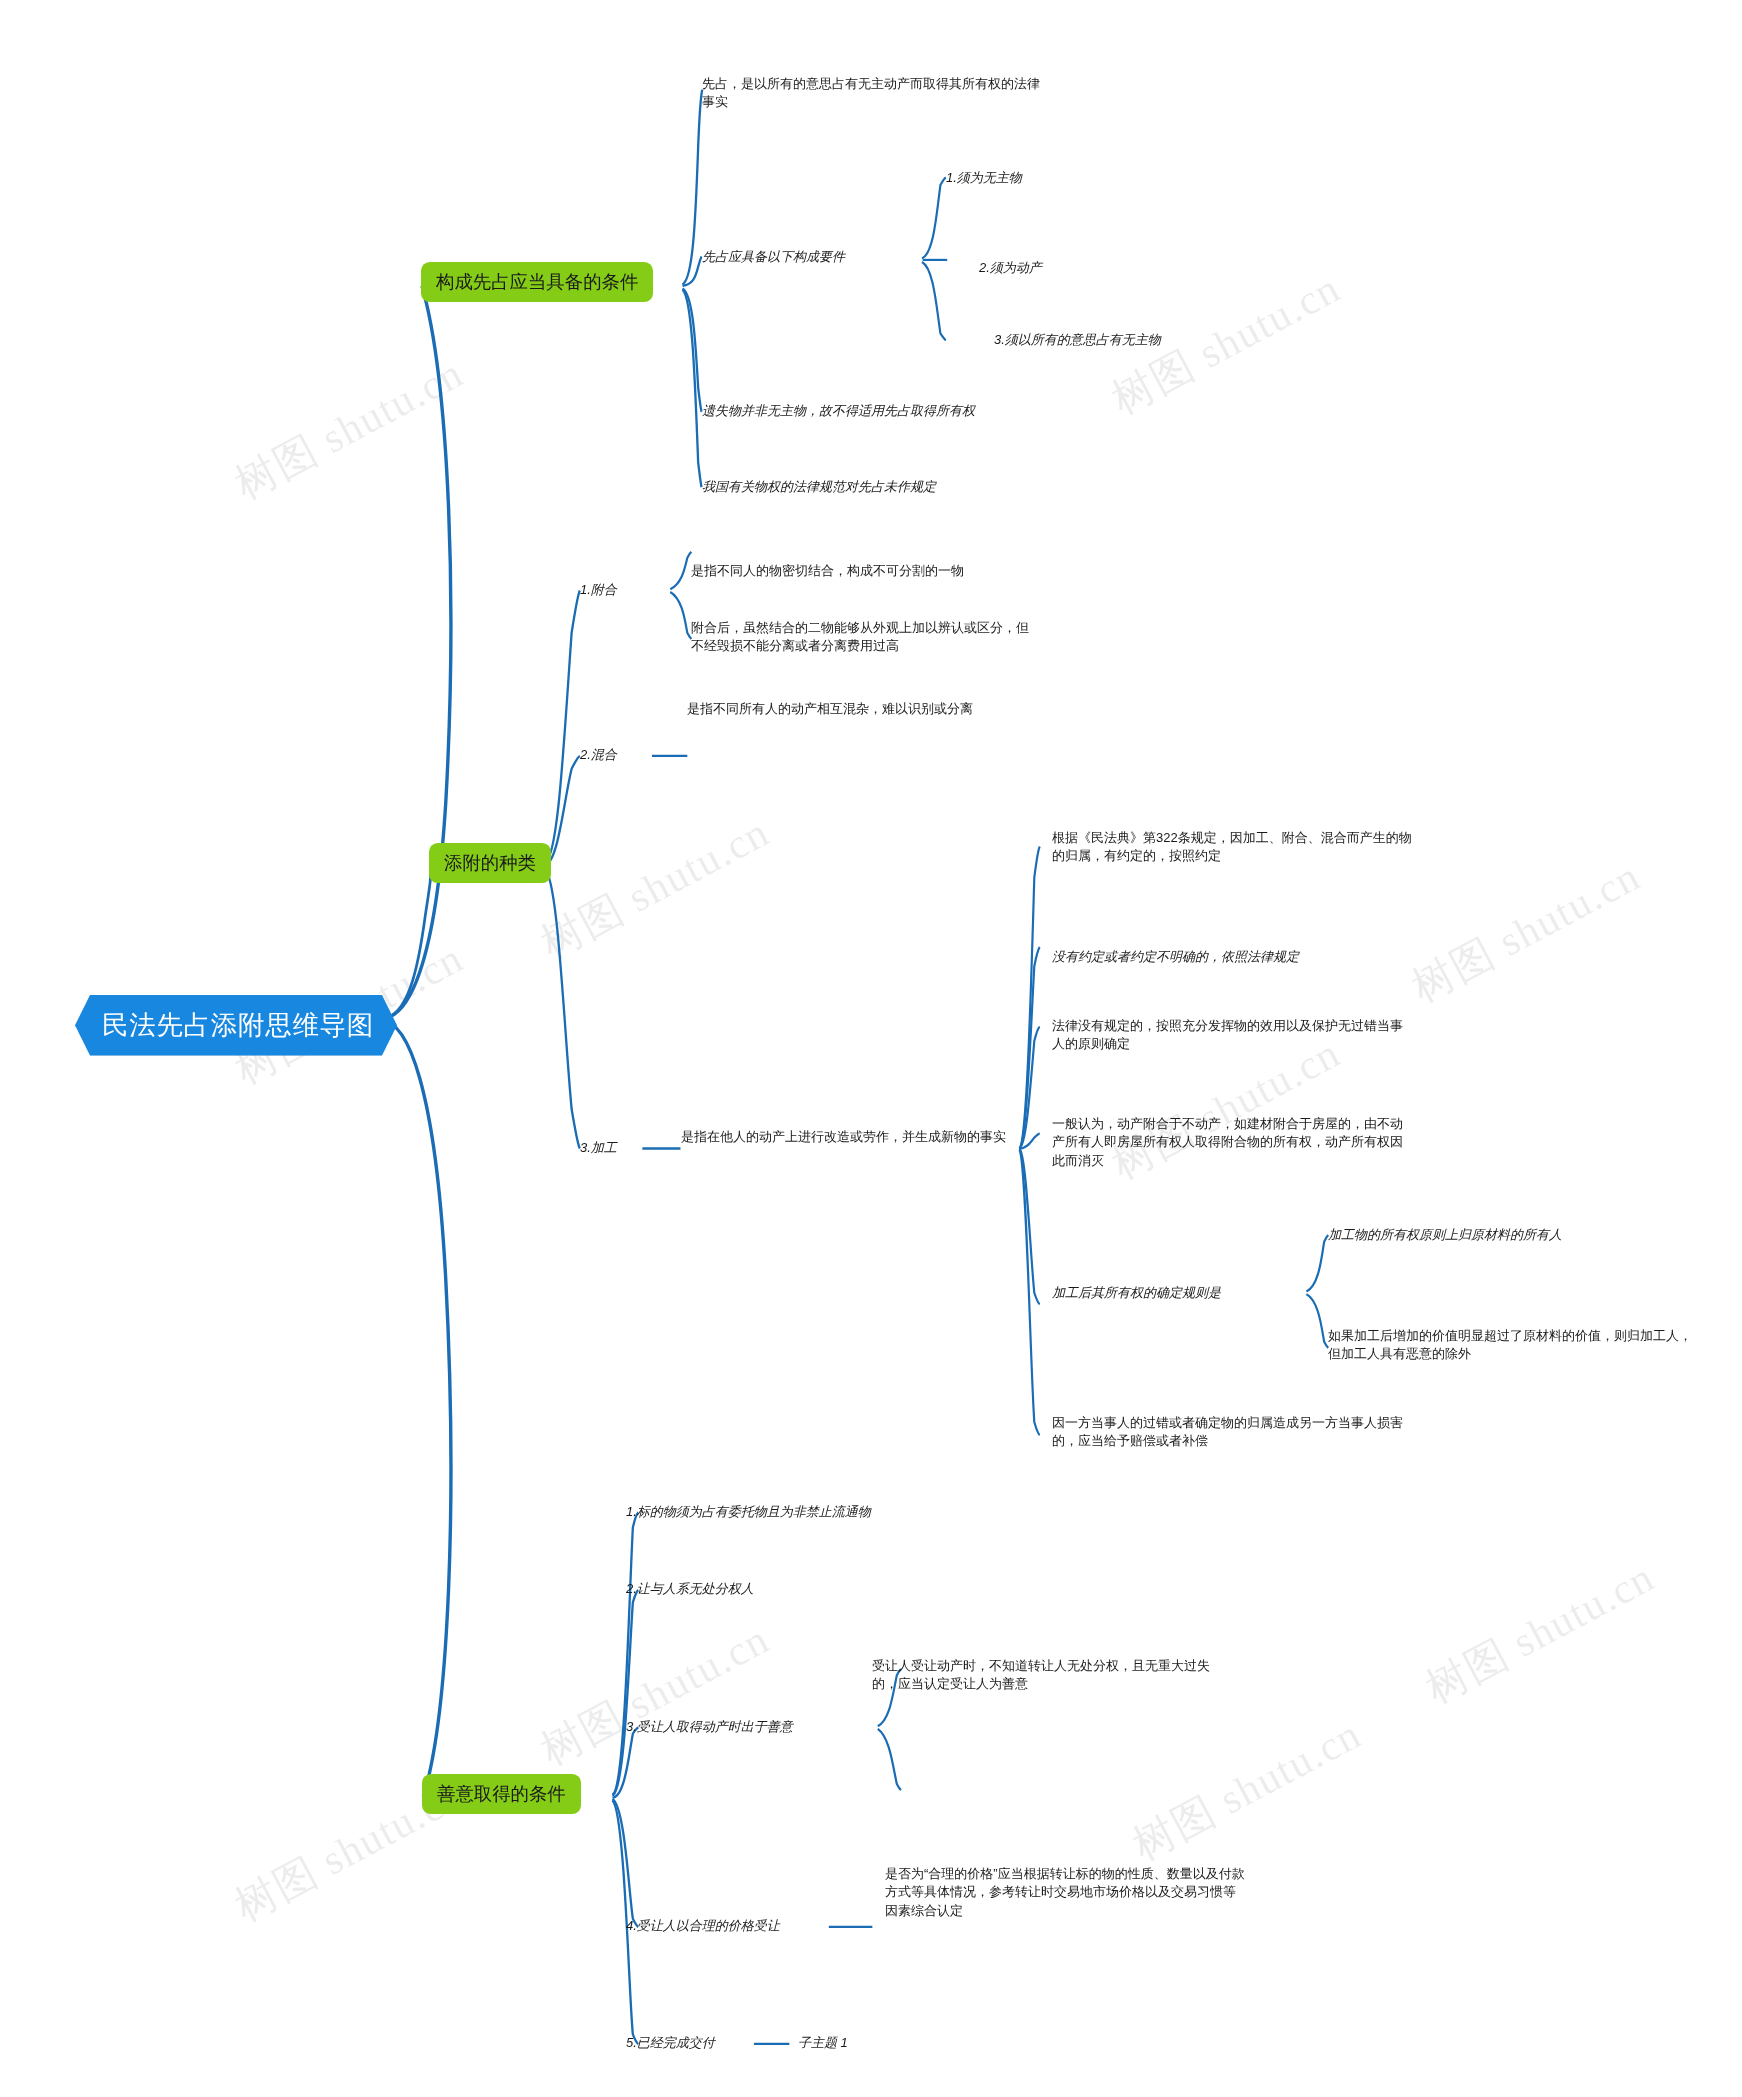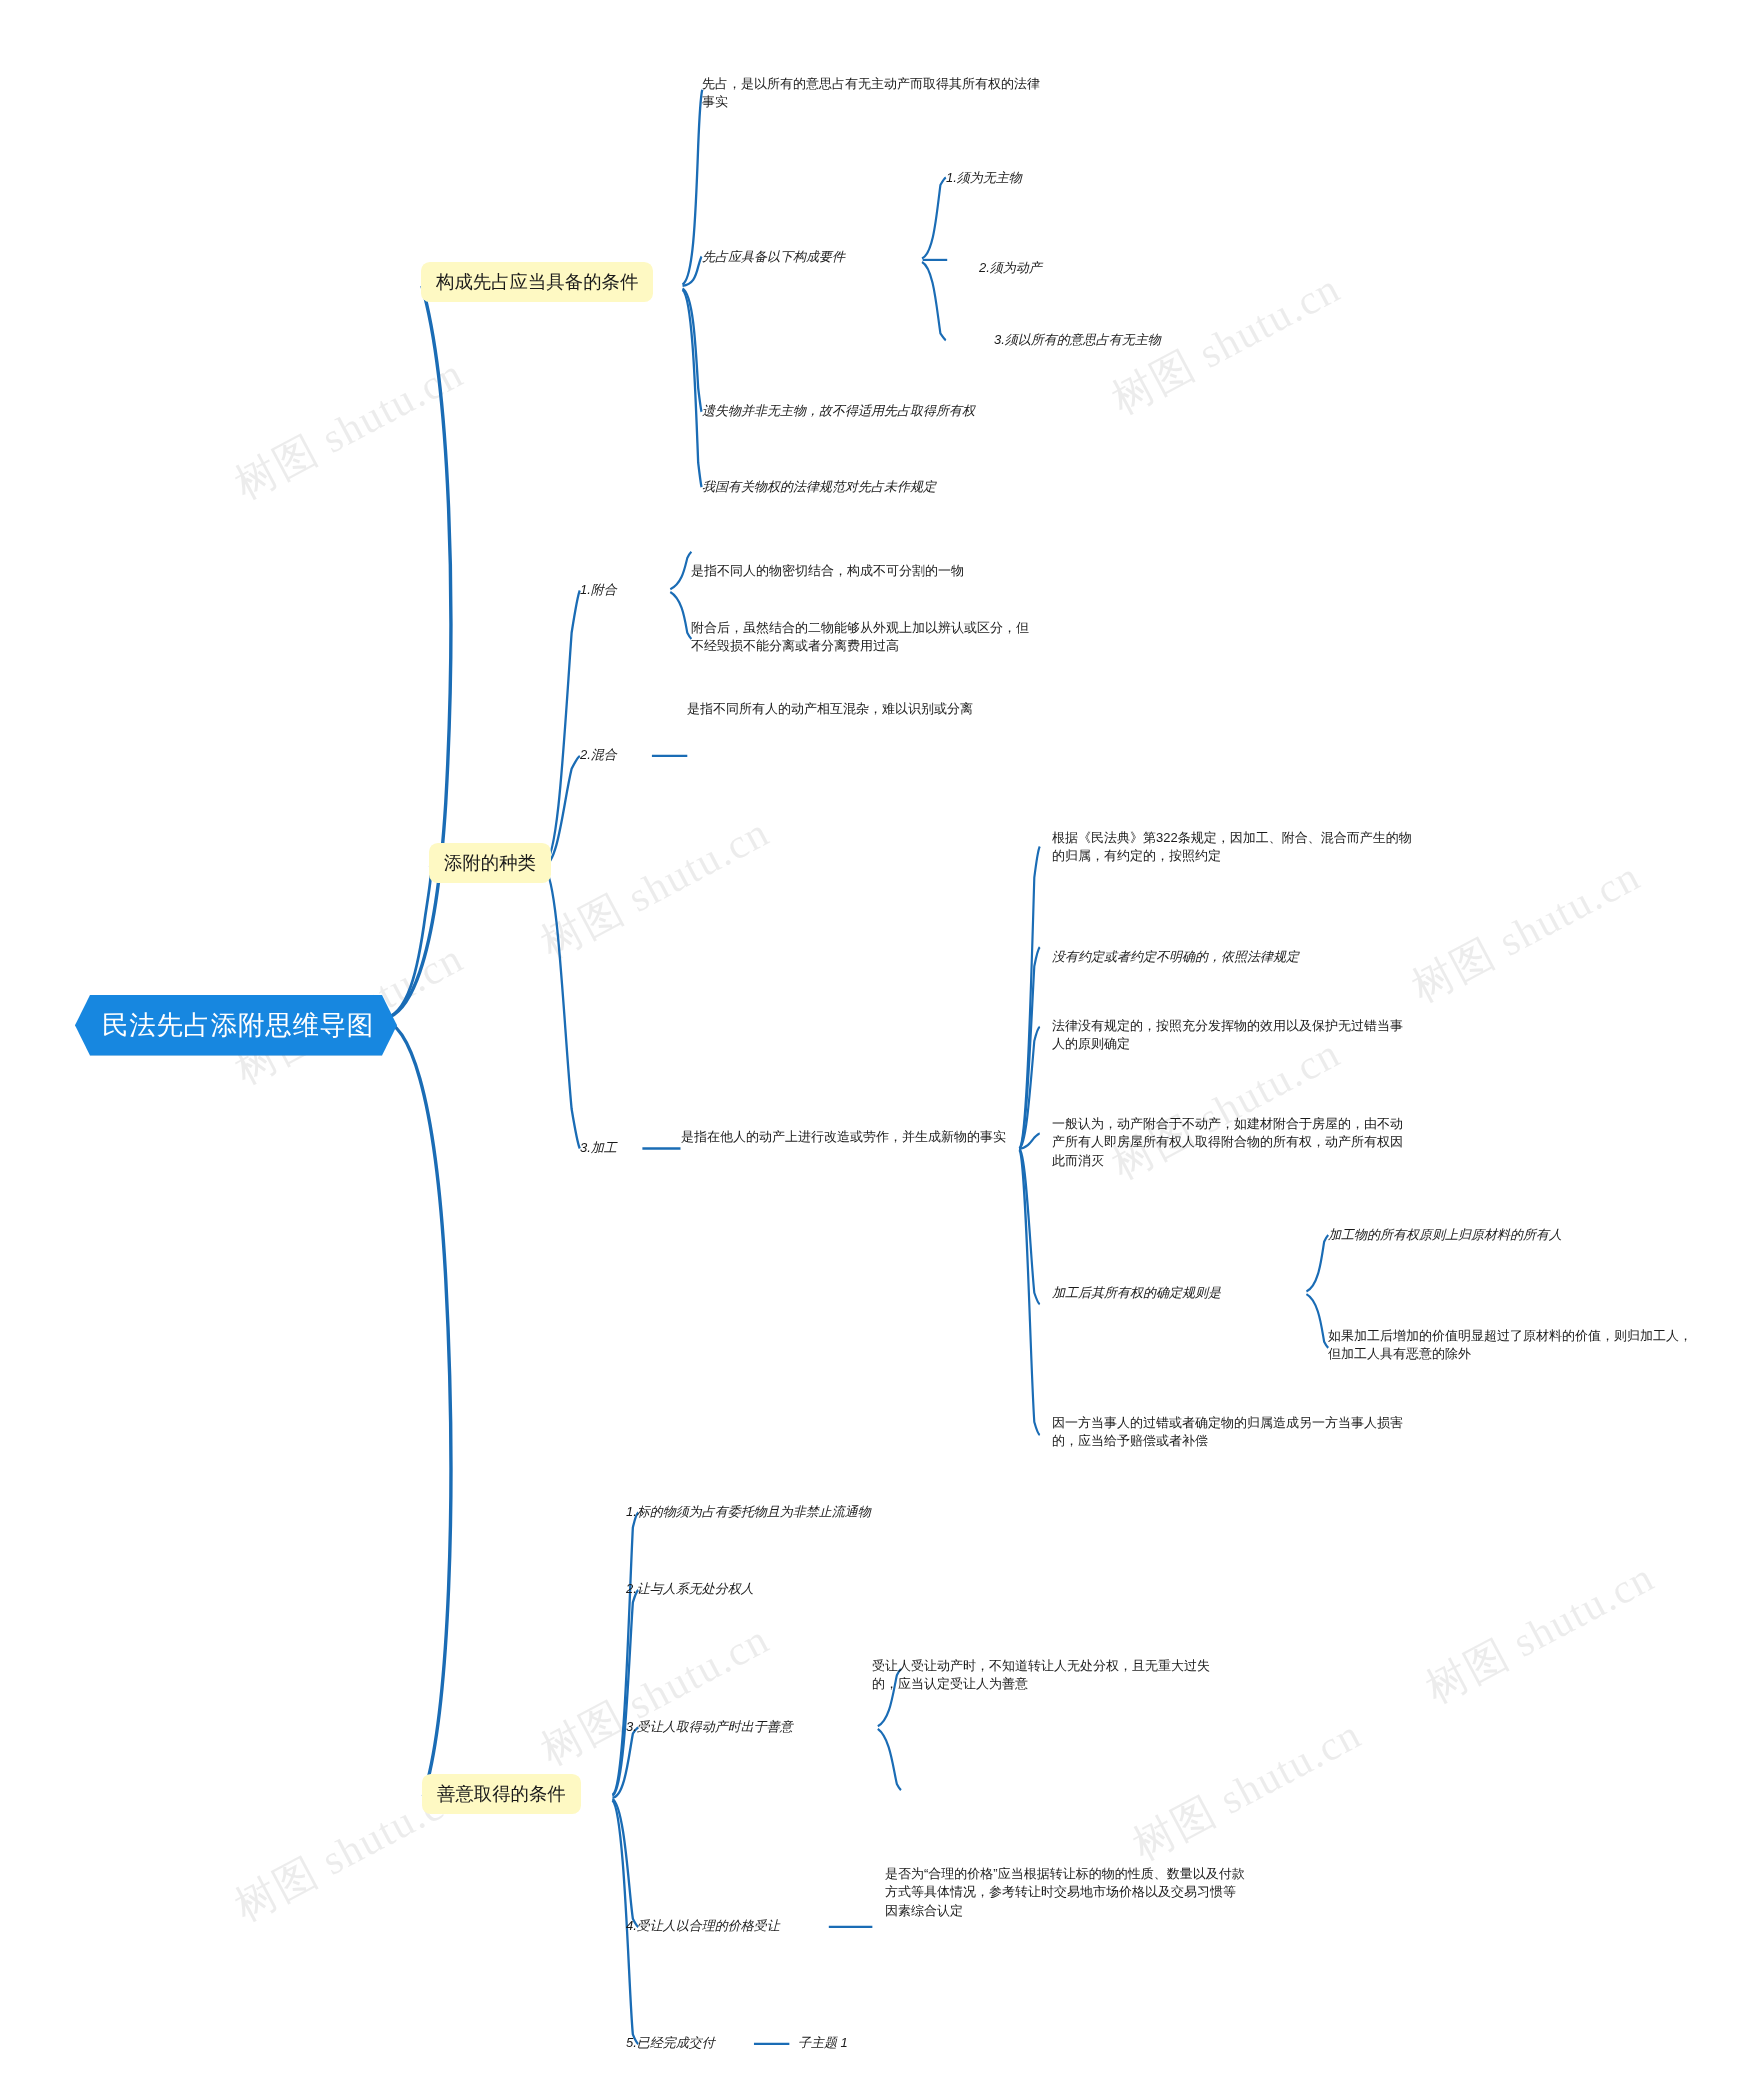--- a/index.html
+++ b/index.html
@@ -31,21 +31,21 @@
     font-size:26.5px;
     letter-spacing:0.7px;
     padding:11.6px 23px 13px 27px;
     white-space:nowrap;
     box-shadow:0 2px 4.8px rgba(0,0,0,.22);
     clip-path:polygon(15px 0,calc(100% - 15px) 0,100% 50%,calc(100% - 15px) 100%,15px 100%,0 50%);
   }
 
   
   .lvl1{
-    position:absolute;background:#fef9c3;border-radius:8.8px;
+    position:absolute;background:#84cc16;border-radius:8.8px;
     padding:6.8px 15px 8.2px 15px;font-size:18.4px;color:#1a1a1a;white-space:nowrap;
   }
 
   
   .leaf{position:absolute;font-size:13px;line-height:1.42;color:#1a1a1a;}
   .leaf.wide{white-space:nowrap;font-style:italic;}
 </style>
 </head>
 <body>
 

